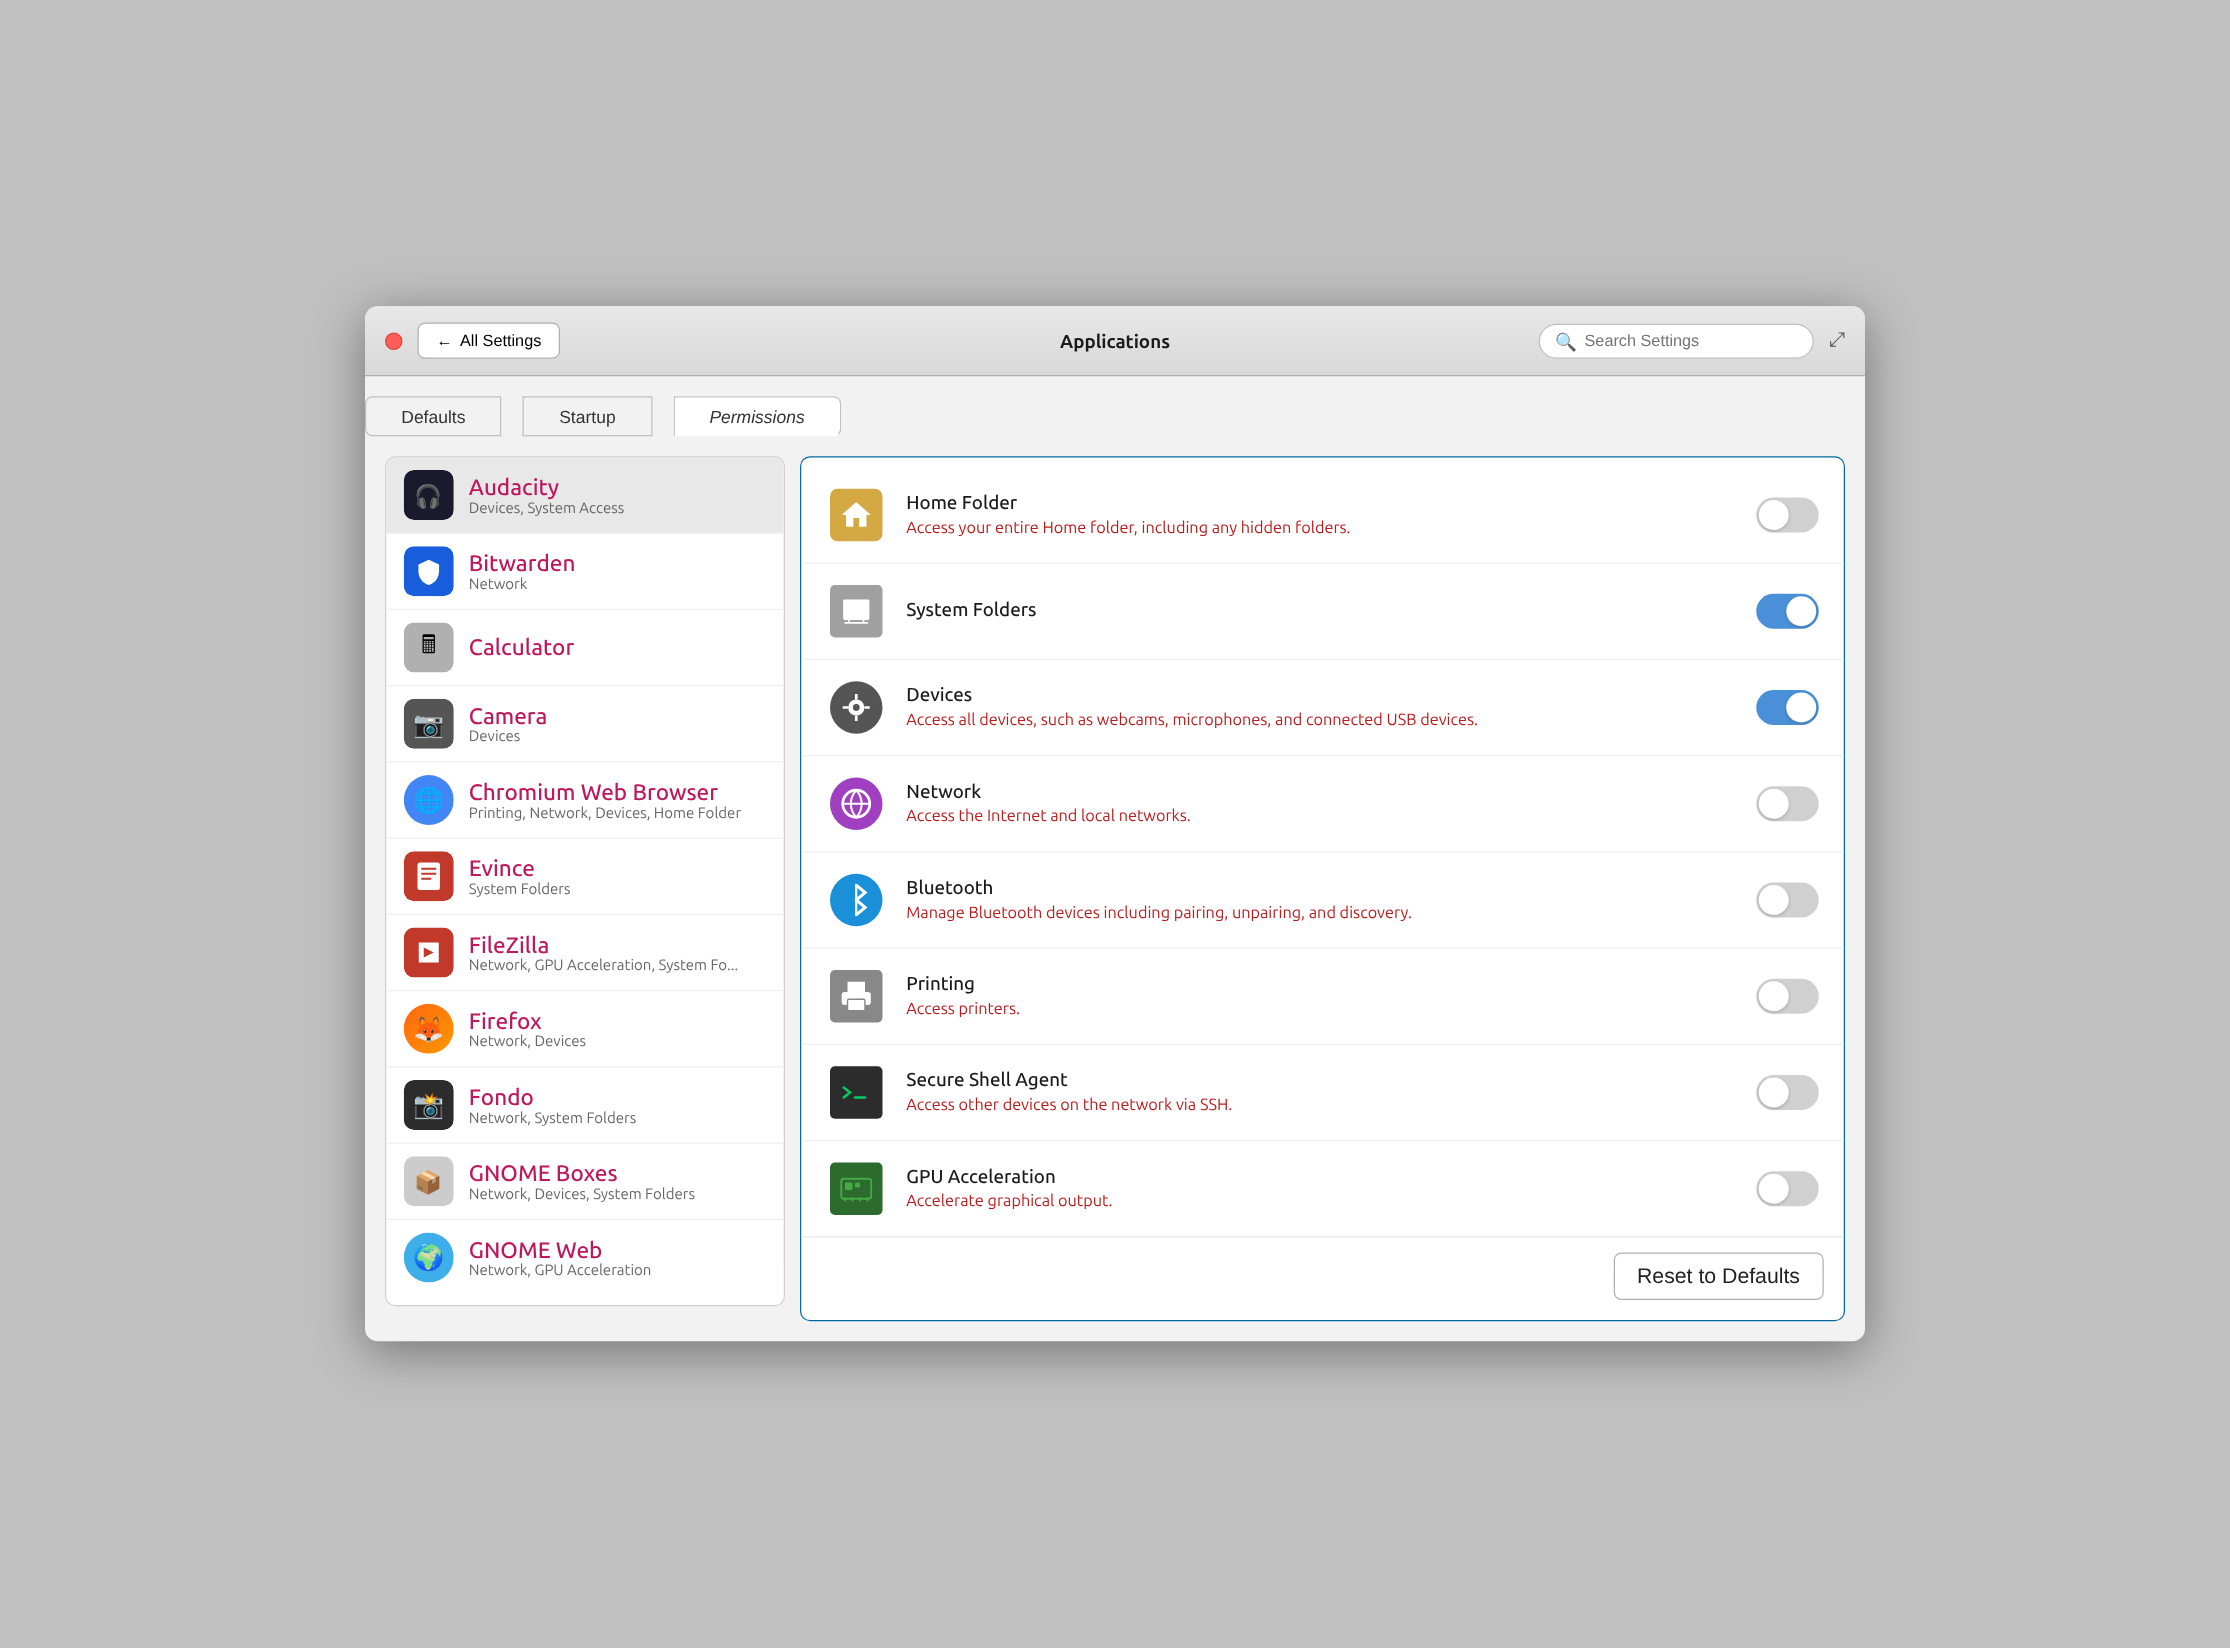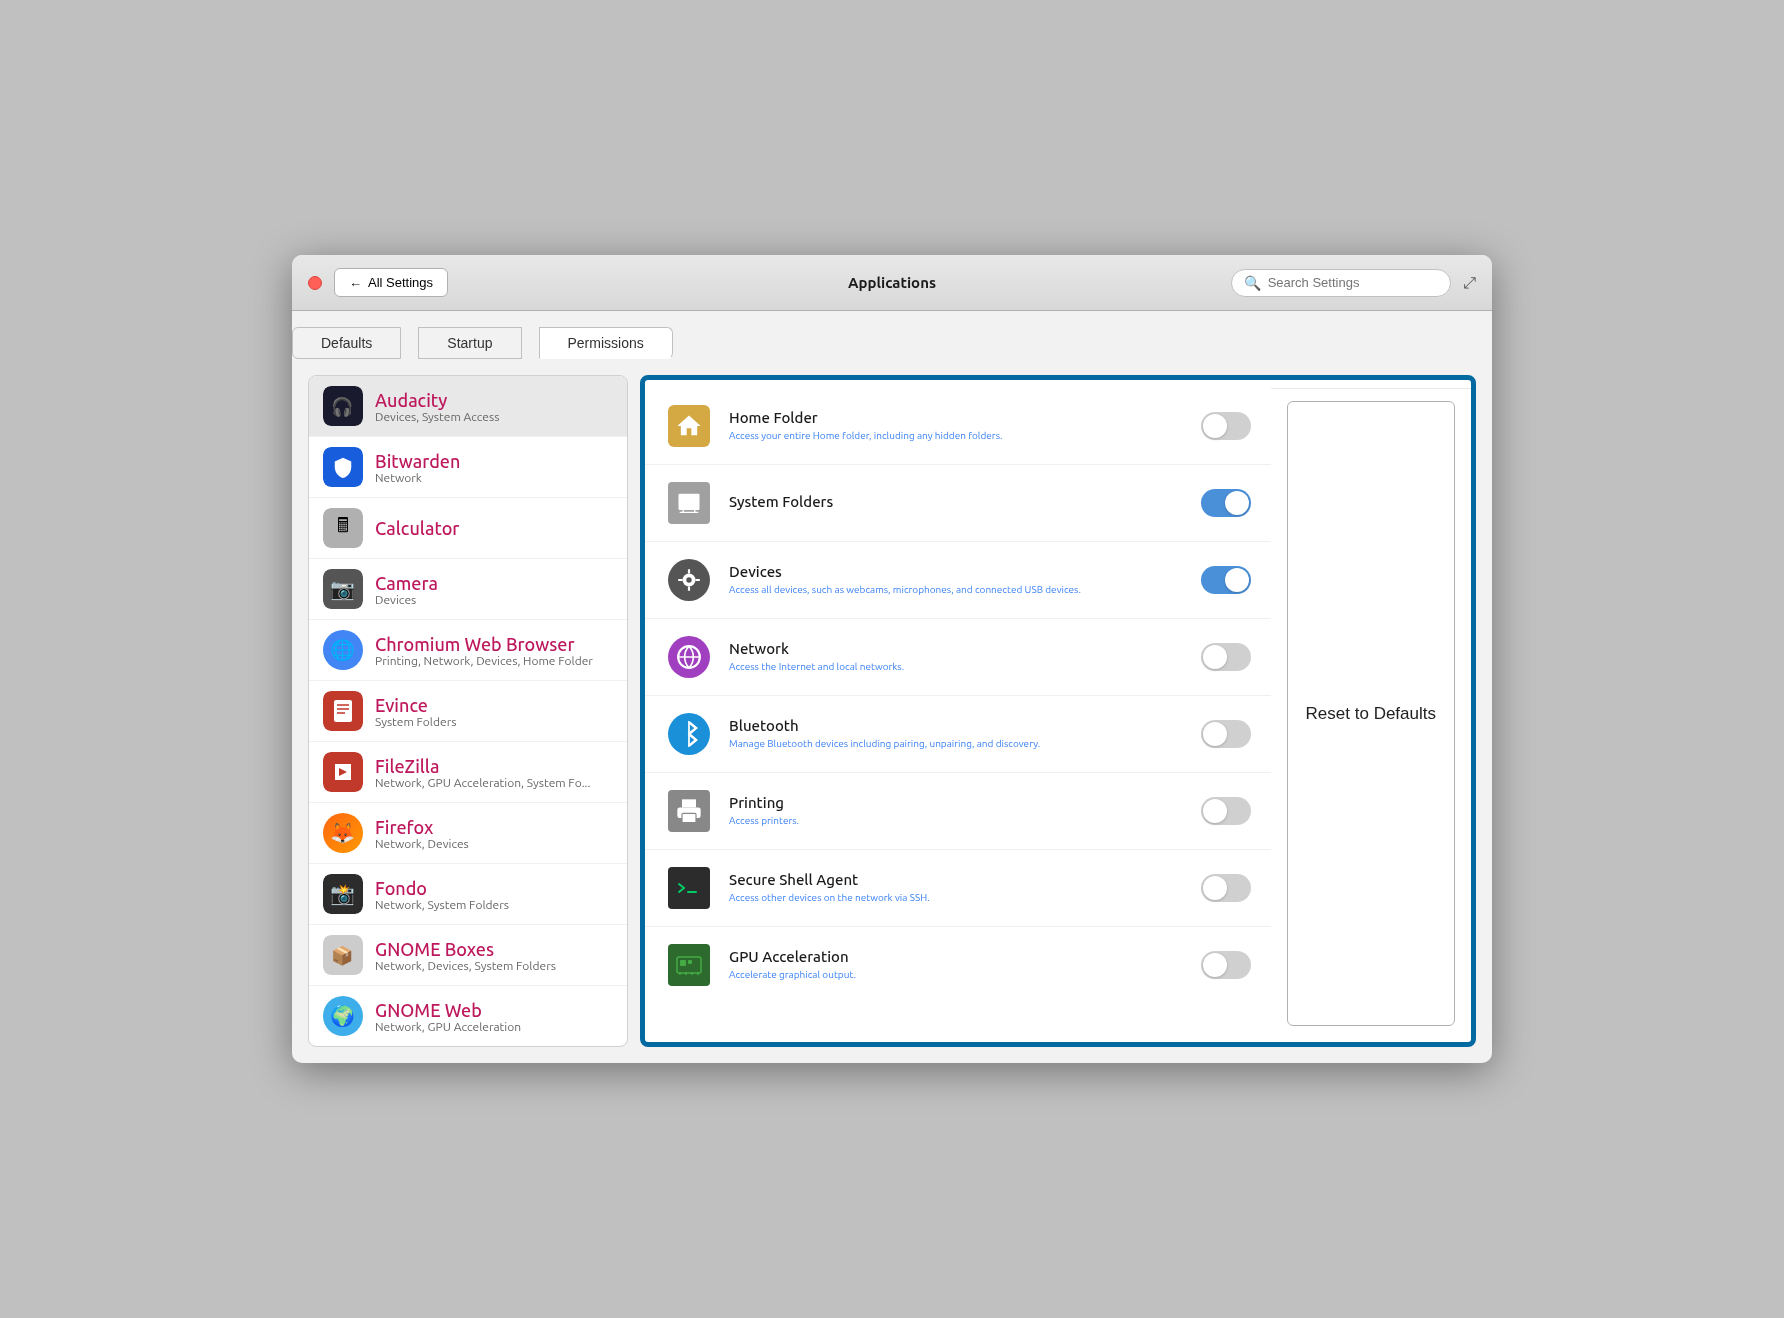--- a/index.html
+++ b/index.html
@@ -94,21 +94,21 @@
     .tab {
       padding: 7px 28px;
       font-size: 14px;
       border: 1px solid #c0c0c0;
       background: #f2f2f2;
       cursor: pointer;
       color: #333;
       font-weight: 400;
     }
     .tab:first-child { border-radius: 6px 0 0 6px; }
-    .tab:last-child { border-radius: 0 6px 6px 0; }
+    .tab:last-child { border-radius: 0 6px 6px 0; font-style: italic; }
     .tab.active {
       background: #fff;
       font-weight: 500;
       border-bottom-color: #fff;
     }
     .main-content {
       display: flex;
       padding: 16px;
       gap: 12px;
       min-height: 700px;
@@ -143,25 +143,25 @@
       justify-content: center;
       font-size: 22px;
       overflow: hidden;
     }
     .app-info { display: flex; flex-direction: column; }
     .app-name { font-size: 18px; font-weight: 500; color: #be185d; }
     .app-perms { font-size: 12px; color: #666; }
     .permissions-panel {
       flex: 1;
       background: #fff;
-      border: 5px solid #0369a1;
+      border: 1px solid #0369a1;
       border-radius: 8px;
       padding: 8px 0;
       display: flex;
-      flex-direction: row;
+      flex-direction: column;
     }
     .perm-list { flex: 1; }
     .perm-item {
       display: flex;
       align-items: center;
       padding: 14px 20px;
       border-bottom: 1px solid #f0f0f0;
       gap: 16px;
     }
     .perm-item:last-child { border-bottom: none; }
@@ -169,21 +169,21 @@
       width: 48px;
       height: 48px;
       flex-shrink: 0;
       display: flex;
       align-items: center;
       justify-content: center;
       font-size: 28px;
     }
     .perm-text { flex: 1; }
     .perm-title { font-size: 15px; font-weight: 500; color: #1a1a1a; margin-bottom: 3px; }
-    .perm-desc { font-size: 10px; color: #3b82f6; line-height: 1.4; }
+    .perm-desc { font-size: 13px; color: #b91c1c; line-height: 1.4; }
     
     .toggle {
       width: 50px;
       height: 28px;
       border-radius: 14px;
       background: #d0d0d0;
       position: relative;
       cursor: pointer;
       flex-shrink: 0;
       transition: background 0.2s;

